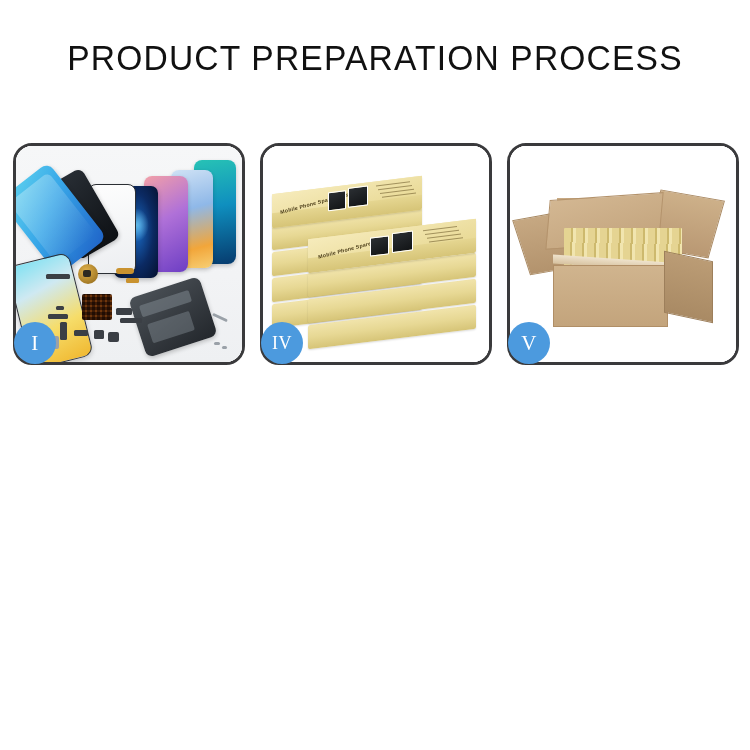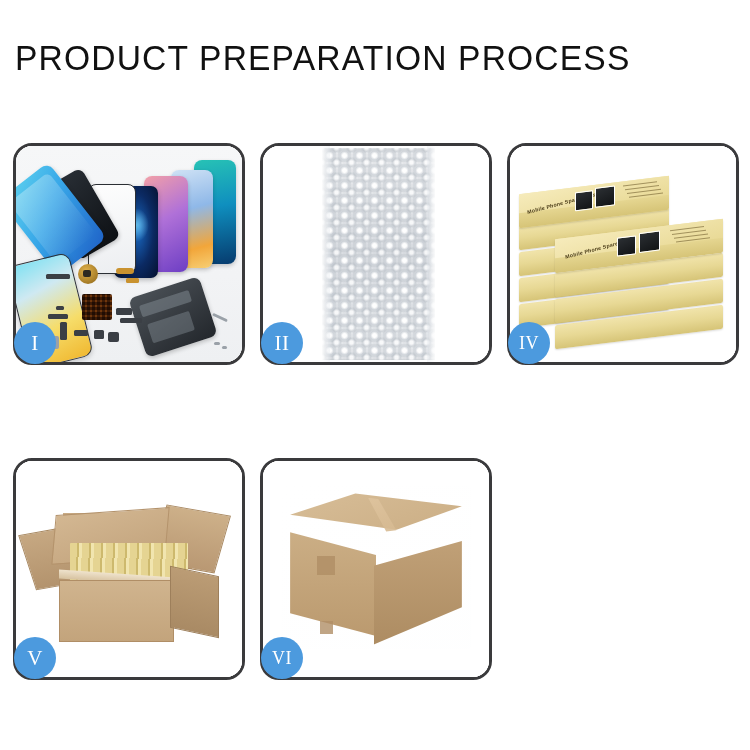--- a/index.html
+++ b/index.html
@@ -6,21 +6,21 @@
   body{
     width:750px;height:750px;
     background:#ffffff;
     font-family:"Liberation Sans","DejaVu Sans",sans-serif;
     overflow:hidden;
     position:relative;
   }
   .page{width:750px;height:750px;position:relative;}
 
   
-  .header{position:absolute;left:0;top:0;width:750px;}
+  .header{position:absolute;left:0;top:0;width:750px;text-align:center;}
   .title{
     margin:0;padding:0;
     font-size:35px;
     font-weight:500;
     letter-spacing:1.2px;
     color:#111111;
     line-height:1;
     padding-top:40px;
     transform:scaleX(0.96);
     white-space:nowrap;
@@ -358,30 +358,20 @@
           <div class="part" style="left:92px;top:186px;width:11px;height:10px;border-radius:2px;"></div>
           <div class="part silver" style="left:34px;top:190px;width:9px;height:13px;border-radius:2px;"></div>
           <div class="part silver" style="left:196px;top:170px;width:16px;height:3px;transform:rotate(25deg);"></div>
           <div class="part silver" style="left:198px;top:196px;width:6px;height:3px;"></div>
           <div class="part silver" style="left:206px;top:200px;width:5px;height:3px;"></div>
         </div>
       </div>
       <div class="badge">I</div>
     </div>
 
-    <div class="panel p2">
-      <div class="panel-inner">
-        <div class="scene">
-          <div class="bubblewrap"></div>
-          <div class="bw-edge-l"></div>
-          <div class="bw-edge-r"></div>
-        </div>
-      </div>
-      <div class="badge">II</div>
-    </div>
 
 
     <div class="panel p4">
       <div class="panel-inner">
         <div class="scene">
           <div class="stack">
 
             <div class="sbox" style="left:0;top:130px;width:150px;height:24px;transform:skewY(-7deg);"></div>
             <div class="sbox" style="left:0;top:104px;width:150px;height:24px;transform:skewY(-7deg);"></div>
             <div class="sbox" style="left:0;top:78px;width:150px;height:24px;transform:skewY(-7deg);"></div>
@@ -428,29 +418,15 @@
           <div class="flap-top"></div>
           <div class="carton-contents"></div>
           <div class="carton-liprim"></div>
           <div class="carton-front"></div>
           <div class="carton-side"></div>
         </div>
       </div>
       <div class="badge">V</div>
     </div>
 
-    <div class="panel p6">
-      <div class="panel-inner">
-        <div class="scene">
-          <div class="c6-wrap"></div>
-          <div class="c6-top"></div>
-          <div class="c6-tape"></div>
-          <div class="c6-front"></div>
-          <div class="c6-side"></div>
-          <div class="c6-lbl1"></div>
-          <div class="c6-lbl2"></div>
-        </div>
-      </div>
-      <div class="badge wide">VI</div>
-    </div>
 
   </div>
 </div>
 
 </body></html>

